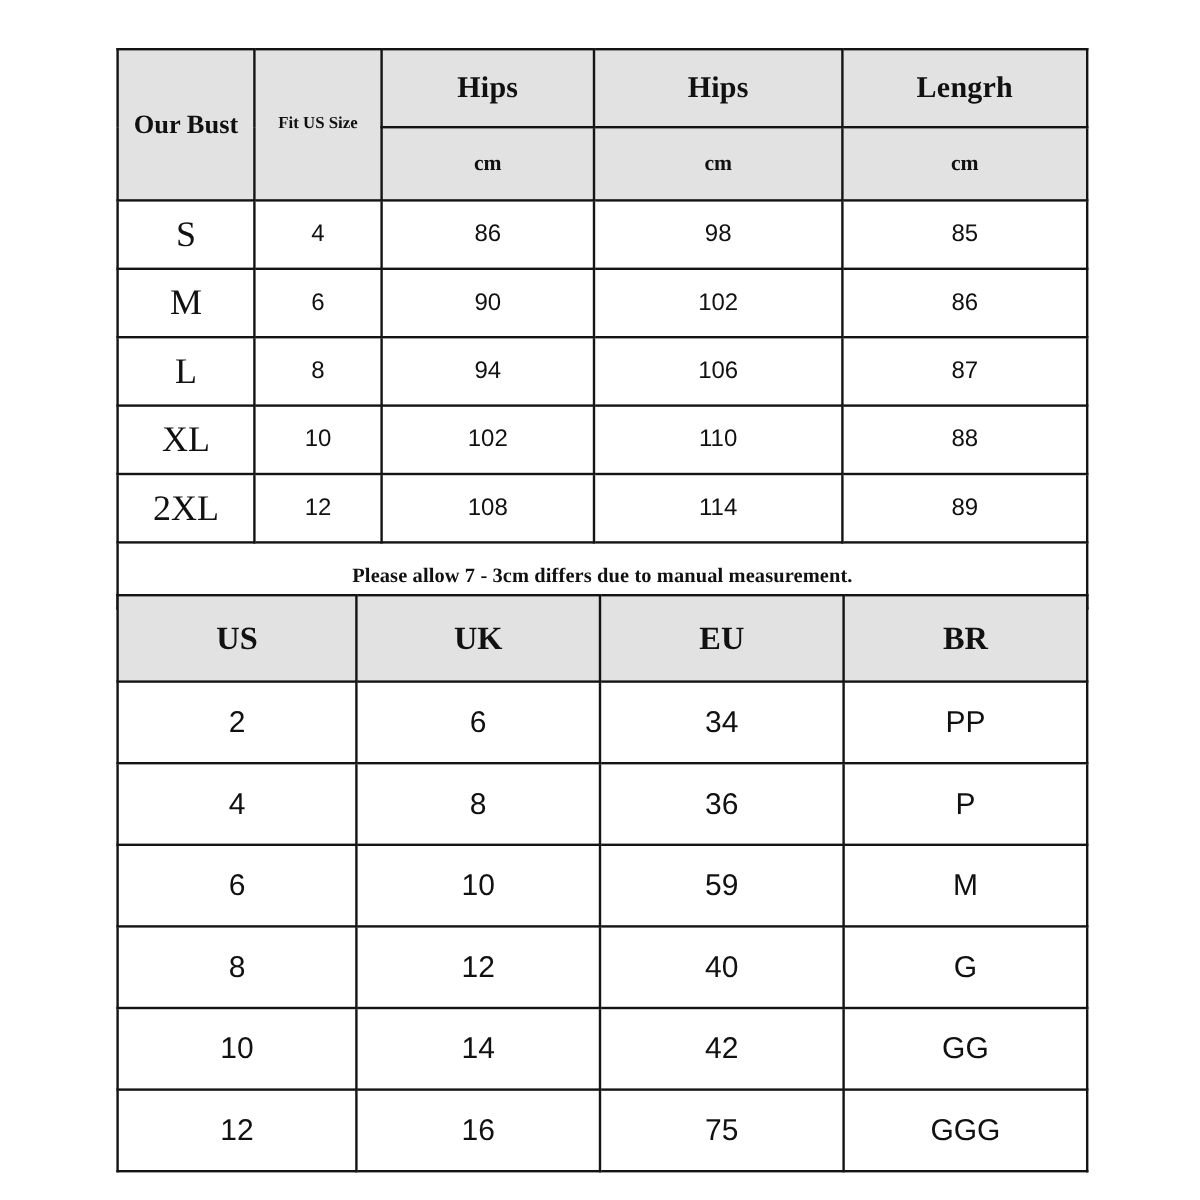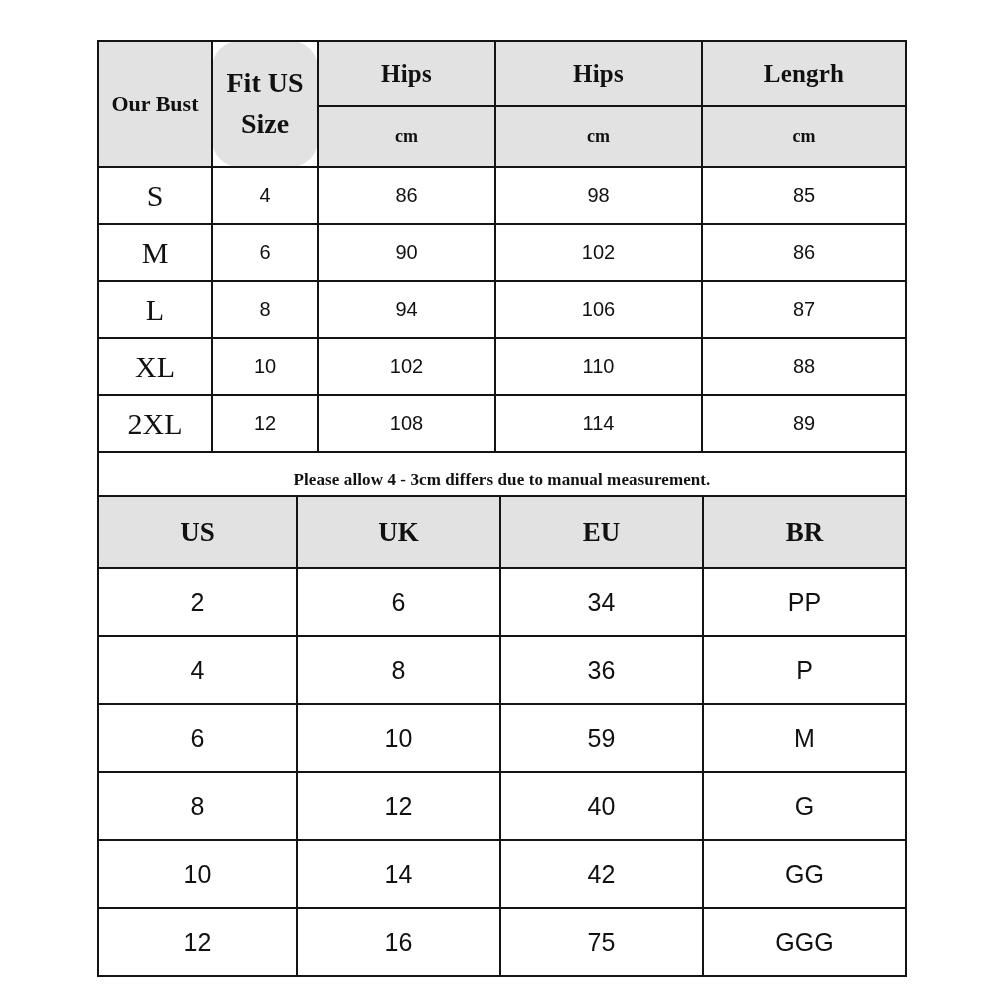--- a/index.html
+++ b/index.html
@@ -45,24 +45,23 @@
   .hdr-main {
     font-size: 25px;
     height: 63px;
     letter-spacing: 0.2px;
   }
   .hdr-oursize {
     font-size: 22px;
     height: 122px;
   }
   .hdr-fitus {
-    font-size: 28px;
+    font-size: 14px;
     height: 122px;
     line-height: 1.45;
-    border-radius: 27px;
   }
   .hdr-unit {
     font-size: 18px;
     height: 59px;
     font-weight: bold;
   }
   .col-size {
     font-family: "Liberation Serif", serif;
     font-size: 30px;
     height: 55px;
@@ -165,21 +164,21 @@
       </tr>
       <tr>
         <td class="col-size">2XL</td>
         <td class="col-num">12</td>
         <td class="col-num">108</td>
         <td class="col-num">114</td>
         <td class="col-num">89</td>
       </tr>
 
       <tr class="note-row">
-        <td colspan="5">Please allow 4 - 3cm differs due to manual measurement.</td>
+        <td colspan="5">Please allow 7 - 3cm differs due to manual measurement.</td>
       </tr>
     </tbody>
   </table>
 
   <table class="conv-table">
     <colgroup>
       <col style="width:199px">
       <col style="width:203px">
       <col style="width:203px">
       <col style="width:203px">

